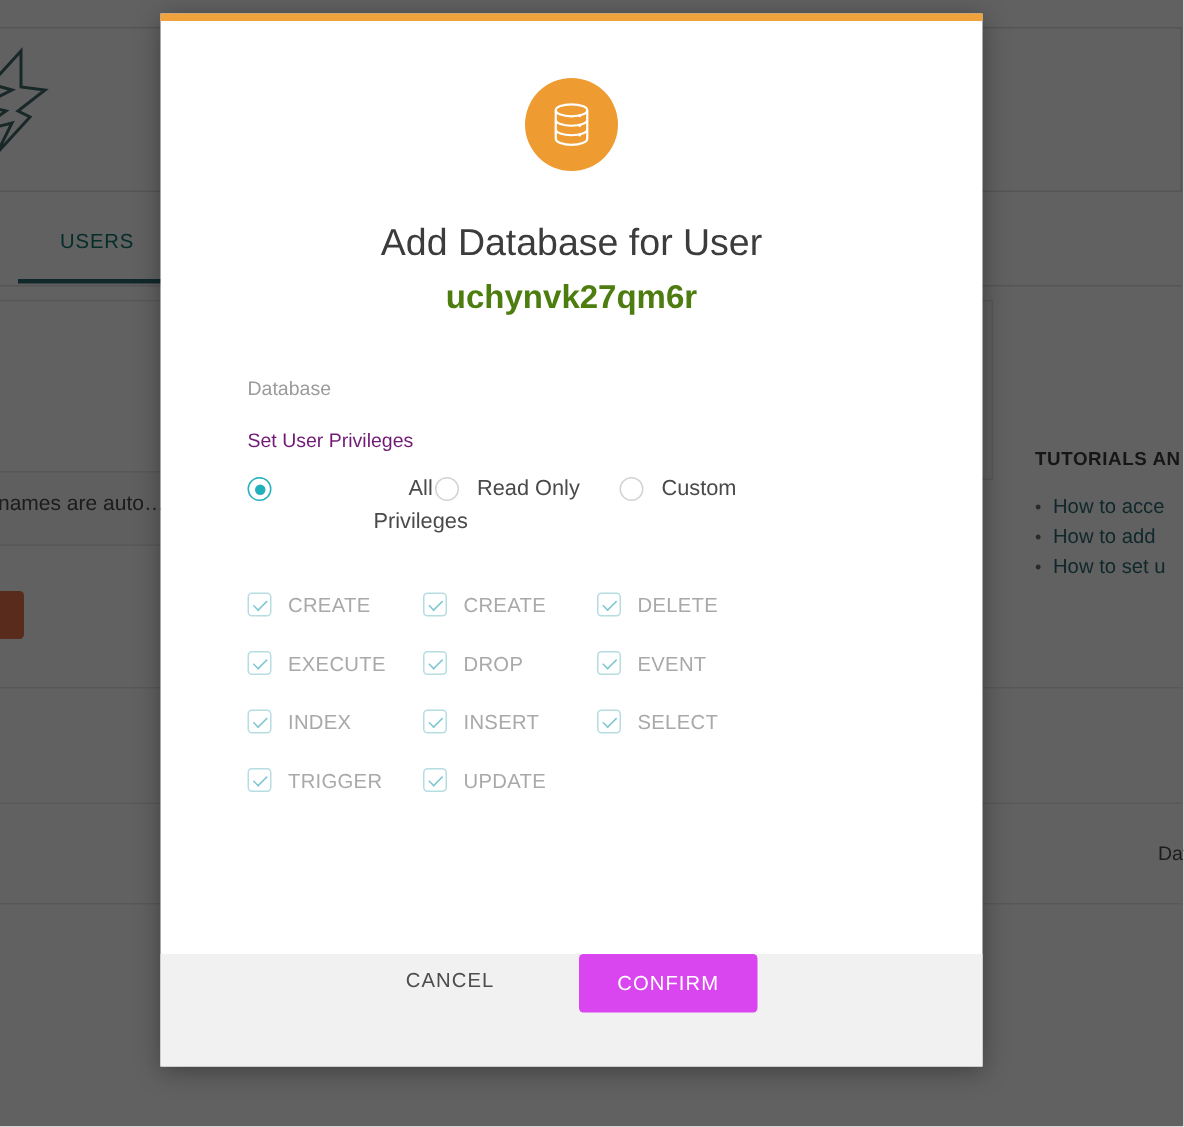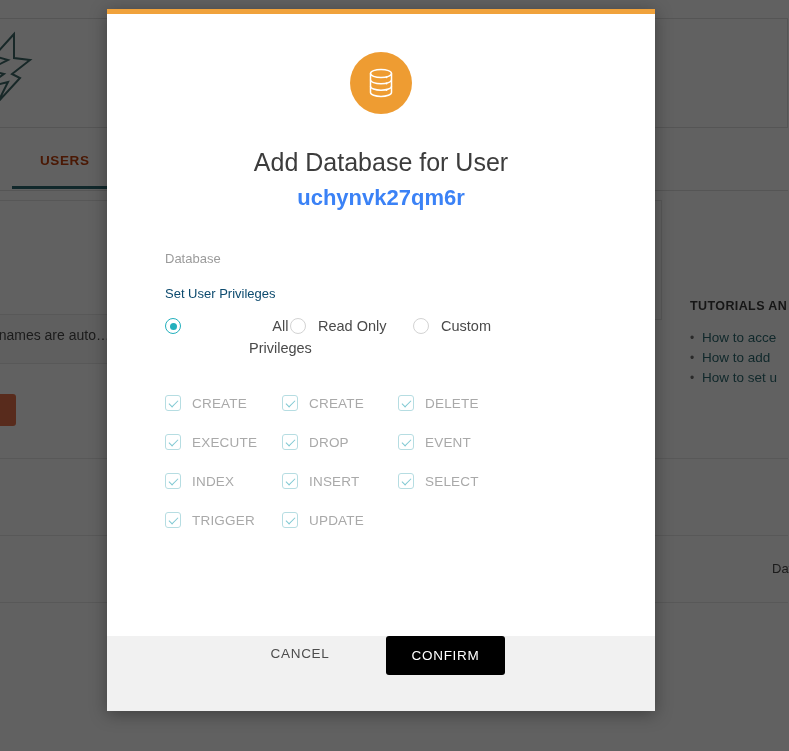--- a/index.html
+++ b/index.html
@@ -30,21 +30,21 @@
     position: absolute; left: 172px; top: 28px; width: 600px;
     font-size: 14.5px; line-height: 29px; color: #4a4a4a;
     white-space: nowrap;
   }
   .bg-tabs {
     position: absolute; left: -18px; top: 136px; width: 806px; height: 55px;
     background: #fff; border-bottom: 1px solid #e0e0e0;
   }
   .bg-tab-users {
     position: absolute; left: 40px; top: 153px;
-    font-size: 13.5px; font-weight: bold; letter-spacing: 0.6px; color: #c2410c;
+    font-size: 13.5px; font-weight: normal; letter-spacing: 0.6px; color: #0f766e;
   }
   .bg-tab-underline {
     position: absolute; left: 12px; top: 186px; width: 106px; height: 3px;
     background: #2e6b72;
   }
   .bg-panel {
     position: absolute; left: -18px; top: 200px; width: 680px; height: 120px;
     background: #fff; border: 1px solid #e4e4e4;
   }
   .bg-note-box {
@@ -114,21 +114,21 @@
 
   .modal-title {
     margin-top: 33px;
     text-align: center;
     font-size: 25px; font-weight: normal; color: #3c3c3c;
     line-height: 1.2;
   }
   .modal-subtitle {
     margin-top: 8px;
     text-align: center;
-    font-size: 22px; font-weight: bold; color: #3b82f6;
+    font-size: 22px; font-weight: bold; color: #4d7c0f;
   }
 
   .form {
     margin: 40px 58px 0 58px;
   }
   .field-label {
     font-size: 13px; color: #9b9b9b; margin-bottom: 8px;
   }
   .select-box {
     position: relative;
@@ -144,21 +144,21 @@
     position: absolute; right: 13px; top: 50%;
     width: 10px; height: 10px;
     margin-top: -6px;
     border-right: 1.6px solid #bdbdbd;
     border-bottom: 1.6px solid #bdbdbd;
     transform: rotate(45deg);
   }
 
   .privileges-label {
     margin-top: 20px;
-    font-size: 13px; color: #0c4a6e;
+    font-size: 13px; color: #701a75;
   }
 
   .radio-row {
     margin-top: 14px;
     display: flex;
     align-items: flex-start;
   }
   .radio-opt { display: flex; align-items: flex-start; }
   .radio-opt.o1 { width: 125px; gap: 28px; }
   .radio-opt.o2 { width: 123px; }
@@ -226,21 +226,21 @@
   }
   .btn-cancel {
     background: transparent; border: 0;
     font-family: "Liberation Sans", sans-serif;
     font-size: 13.5px; letter-spacing: 0.7px;
     color: #4d4d4d; cursor: pointer;
     padding: 10px 14px;
   }
   .btn-confirm {
     margin-left: 42px;
-    background: #000000; border: 0; border-radius: 3px;
+    background: #d946ef; border: 0; border-radius: 3px;
     font-family: "Liberation Sans", sans-serif;
     font-size: 13.5px; letter-spacing: 0.7px;
     color: #ffffff; cursor: pointer;
     padding: 12px 26px;
   }
 </style>
 </head>
 <body>
 
 <div id="page-root">

